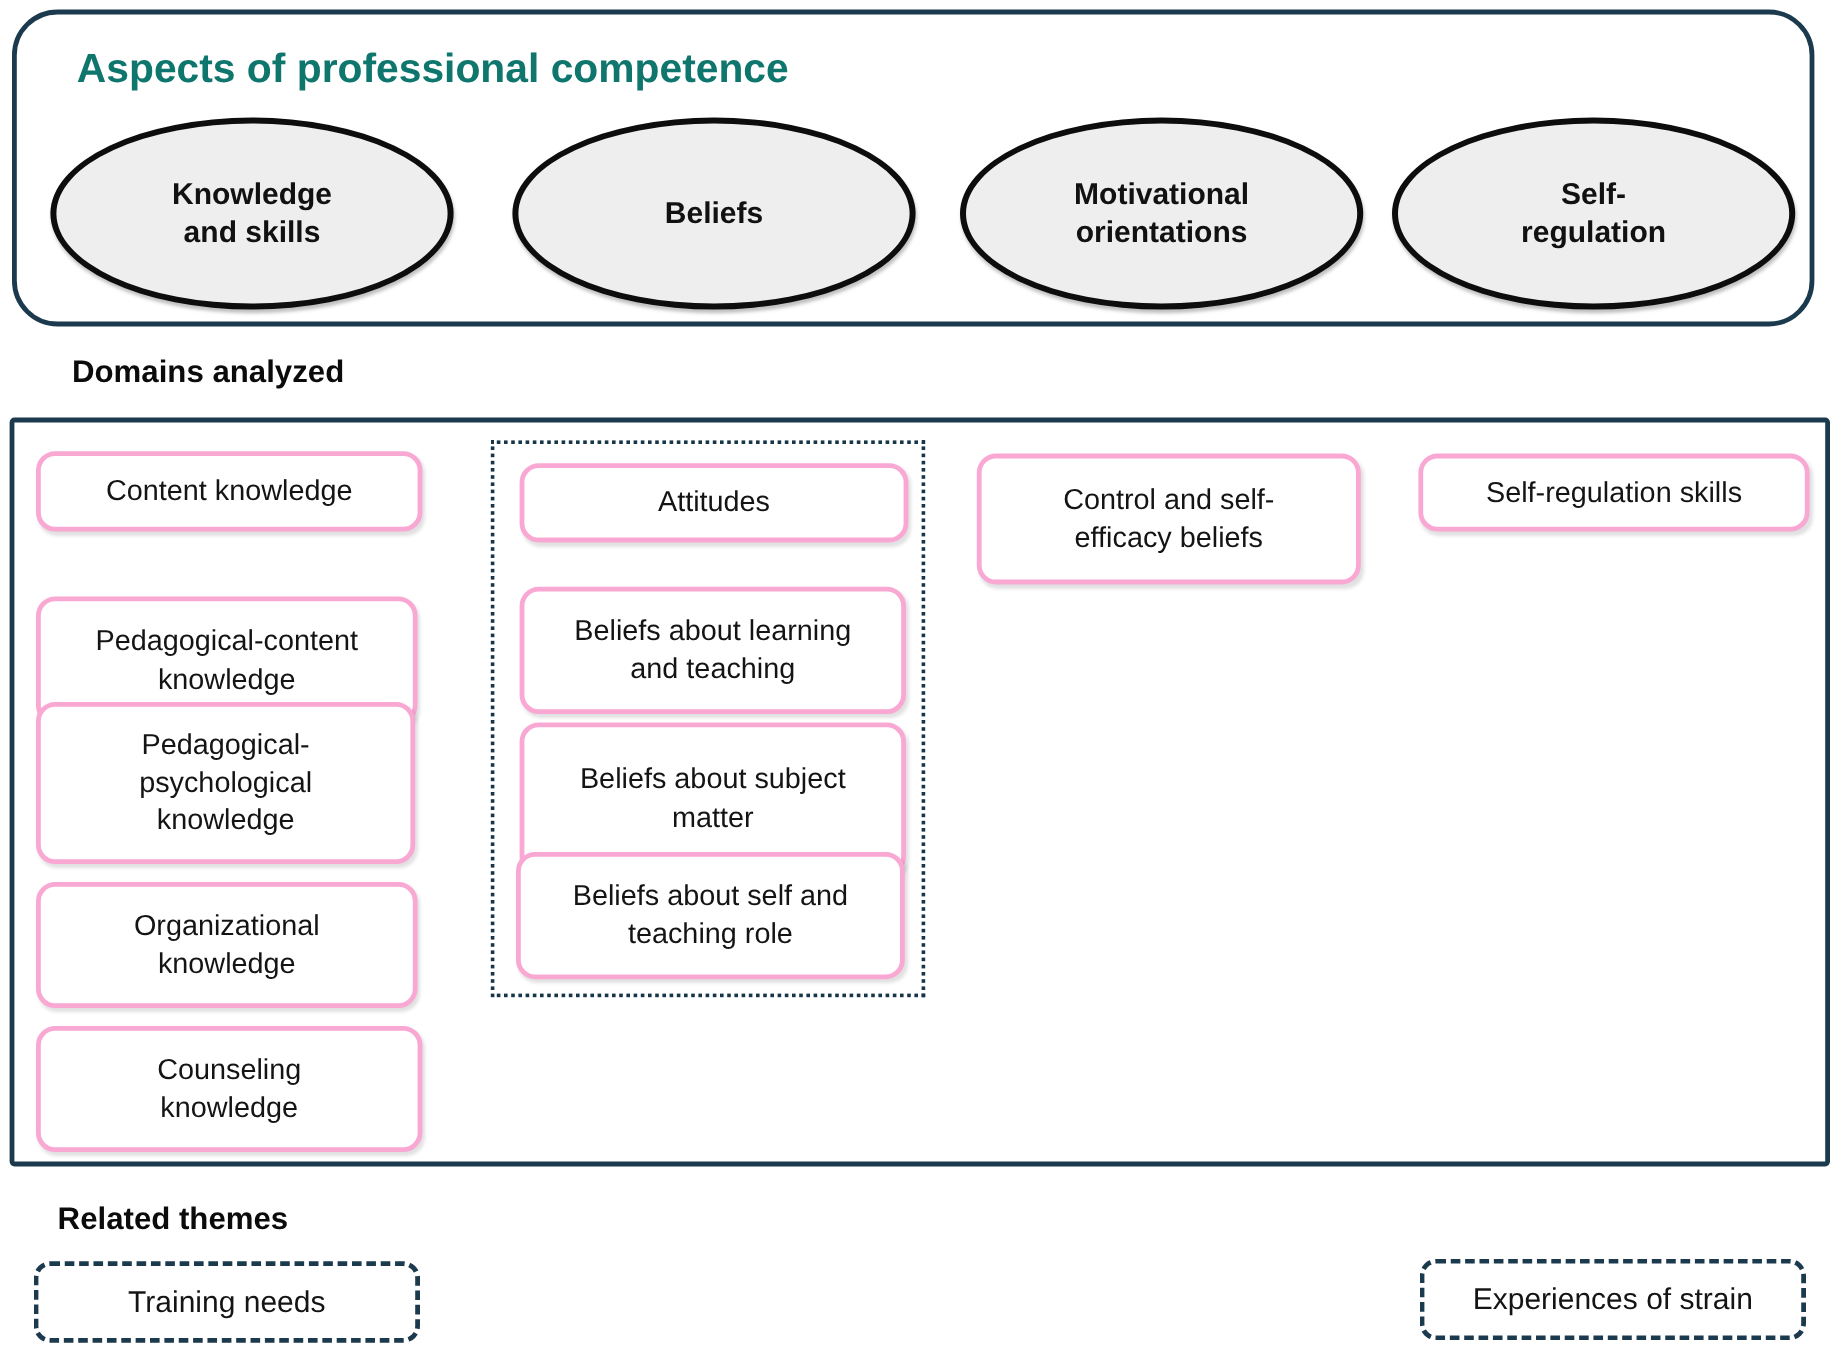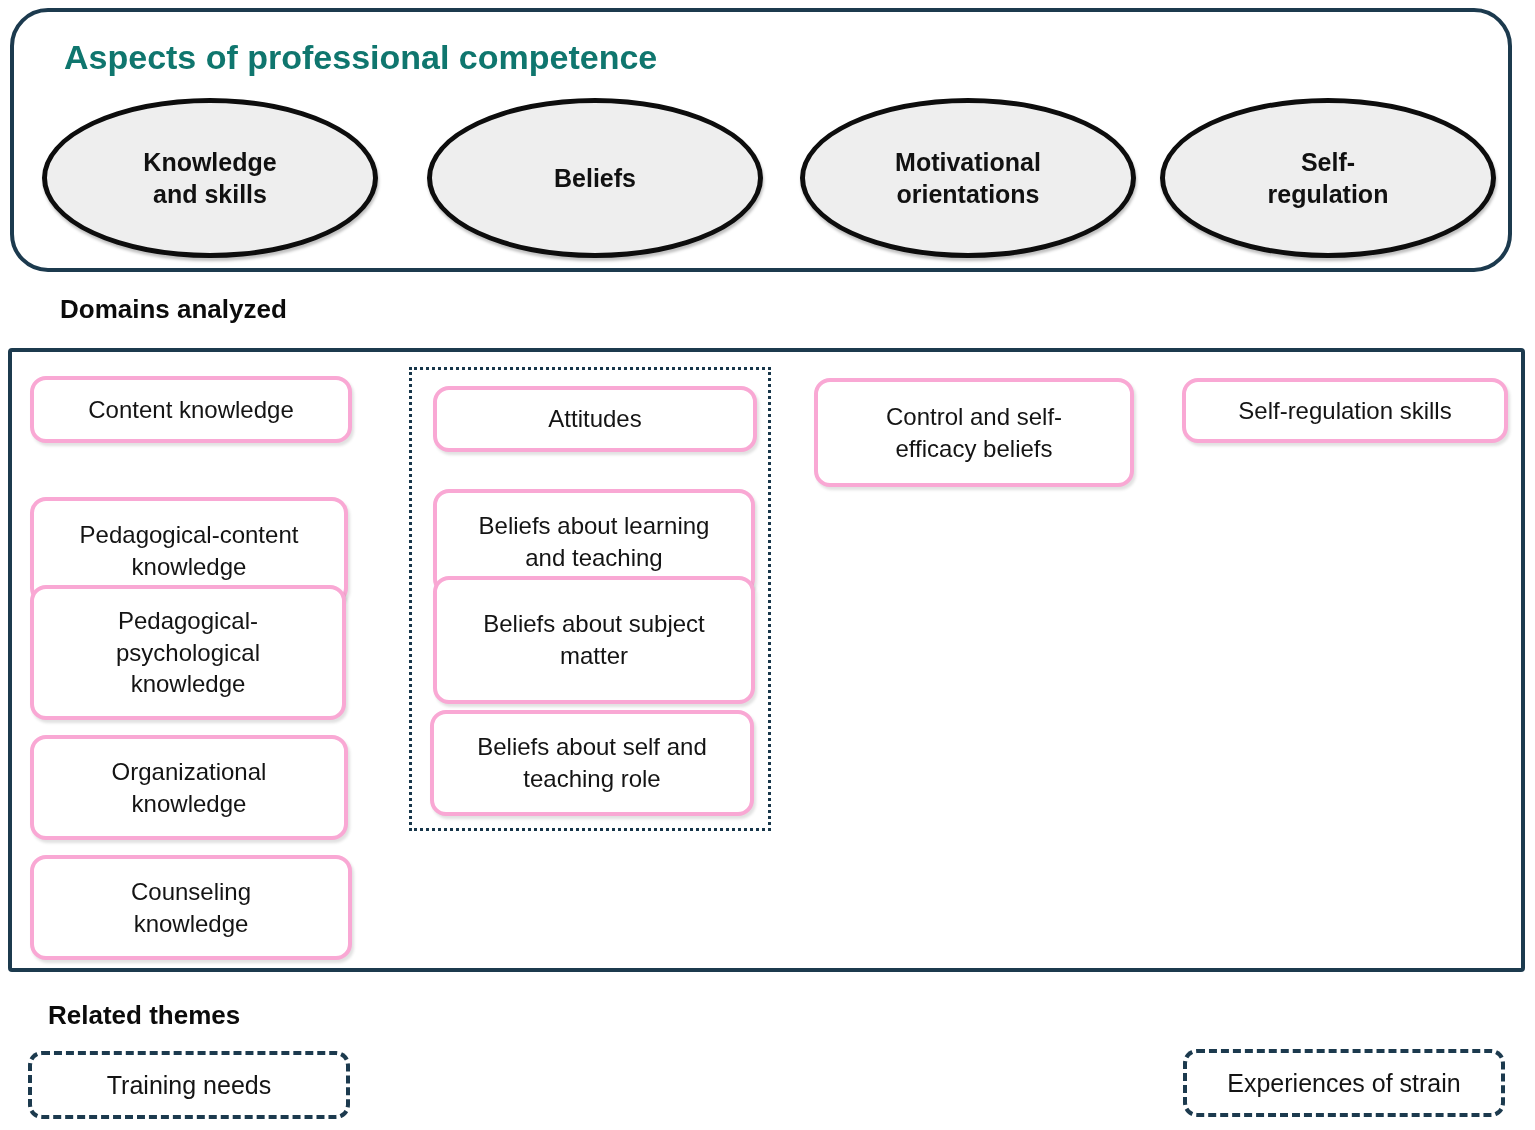--- a/index.html
+++ b/index.html
@@ -87,21 +87,21 @@
   
   .beliefs-group {
     position: absolute;
     left: 397px; top: 15px;
     width: 362px; height: 464px;
     border: 3px dotted #17364a;
     background: transparent;
   }
   .bb0 { left: 21px; top: 16px;  width: 324px; height: 66px;  }
   .bb1 { left: 21px; top: 95px;  width: 322px; height: 106px; margin-top: 24px; }
-  .bb2 { left: 21px; top: 206px; width: 322px; height: 128px; }
+  .bb2 { left: 21px; top: 232px; width: 322px; height: 128px; }
   .bb3 { left: 18px; top: 340px; width: 324px; height: 106px; }
   
   .mb0 { left: 802px;  top: 26px; width: 320px; height: 109px; }
   .sb0 { left: 1170px; top: 26px; width: 326px; height: 65px;  }
 
   .themes-title { left: 48px; top: 1000px; text-align: center; }
 
   
   .theme-box {
     position: absolute;

